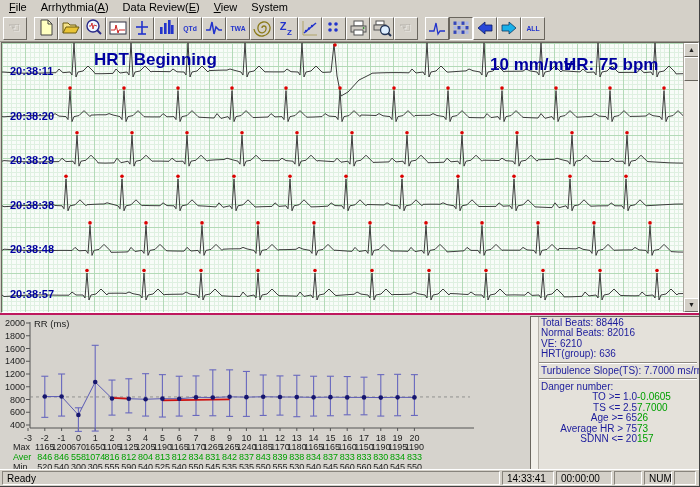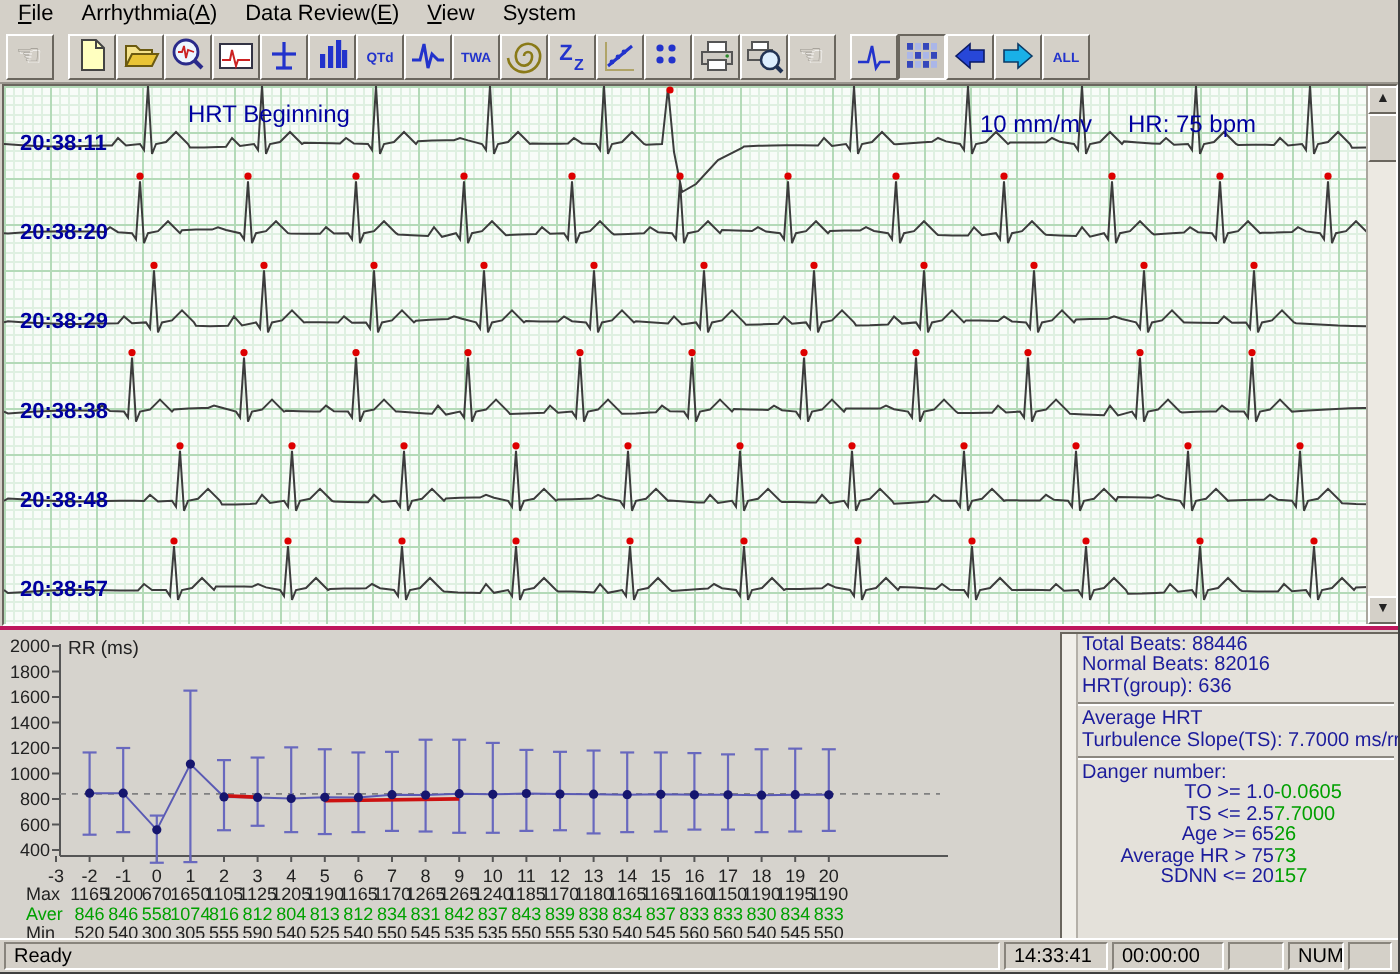--- a/index.html
+++ b/index.html
@@ -25,21 +25,21 @@
     border:1px solid;border-color:#6a665e #ffffff #ffffff #6a665e;
     background-color:#f8fcf8;
     background-image:
       repeating-linear-gradient(to right,#b4dab8 0 1px,transparent 1px 23px),
       repeating-linear-gradient(to bottom,#b4dab8 0 1px,transparent 1px 23px),
       repeating-linear-gradient(to right,#dff0e1 0 1px,transparent 1px 4.6px),
       repeating-linear-gradient(to bottom,#dff0e1 0 1px,transparent 1px 4.6px);
     overflow:hidden;
   }
   .ecg-svg{position:absolute;left:0;top:0;}
-  .ecg-label{position:absolute;font-weight:normal;color:#0000a0;font-size:12px;}
+  .ecg-label{position:absolute;font-weight:bold;color:#0000a0;font-size:17px;}
   .lbl-mode{left:92px;top:7px;}
   .lbl-gain{left:488px;top:12px;}
   .lbl-hr{left:562px;top:12px;}
   
   .vscroll{position:absolute;right:0;top:0;width:15px;height:100%;background:#ece9e2;border-left:1px solid #aaa69e;}
   .sbtn{position:absolute;left:0;width:15px;height:14px;background:#d4d0c8;border:1px solid;border-color:#ffffff #6a665e #6a665e #ffffff;font-size:7px;line-height:12px;text-align:center;color:#222;}
   .sbtn.up{top:0;}
   .sbtn.down{bottom:0;}
   .sthumb{position:absolute;left:0;top:14px;width:15px;height:24px;background:#d4d0c8;border:1px solid;border-color:#ffffff #6a665e #6a665e #ffffff;}
   
@@ -601,23 +601,23 @@
           <text x="380.8" y="153.5" text-anchor="middle" font-size="9" fill="#222">540</text>
           <text x="397.6" y="153.5" text-anchor="middle" font-size="9" fill="#222">545</text>
           <text x="414.40000000000003" y="153.5" text-anchor="middle" font-size="9" fill="#222">550</text>
         </svg>
     </div>
     <div class="stats-panel">
       <div class="stats-scroll"></div>
       <div class="stats-content" id="statsContent">
           <div>Total Beats: 88446</div>
           <div>Normal Beats: 82016</div>
+          <div>VE: 6210</div>
           <div>HRT(group):  636</div>
           <div class="sep-line"></div>
-          <div>Average HRT</div>
           <div>Turbulence Slope(TS): 7.7000 ms/rri</div>
           <div class="sep-line"></div>
           <div>Danger number:</div>
           <div class="stat-row">
             <div class="lab">TO &gt;= 1.0</div>
             <div class="val">-0.0605</div>
           </div>
           <div class="stat-row">
             <div class="lab">TS &lt;= 2.5</div>
             <div class="val">7.7000</div>

